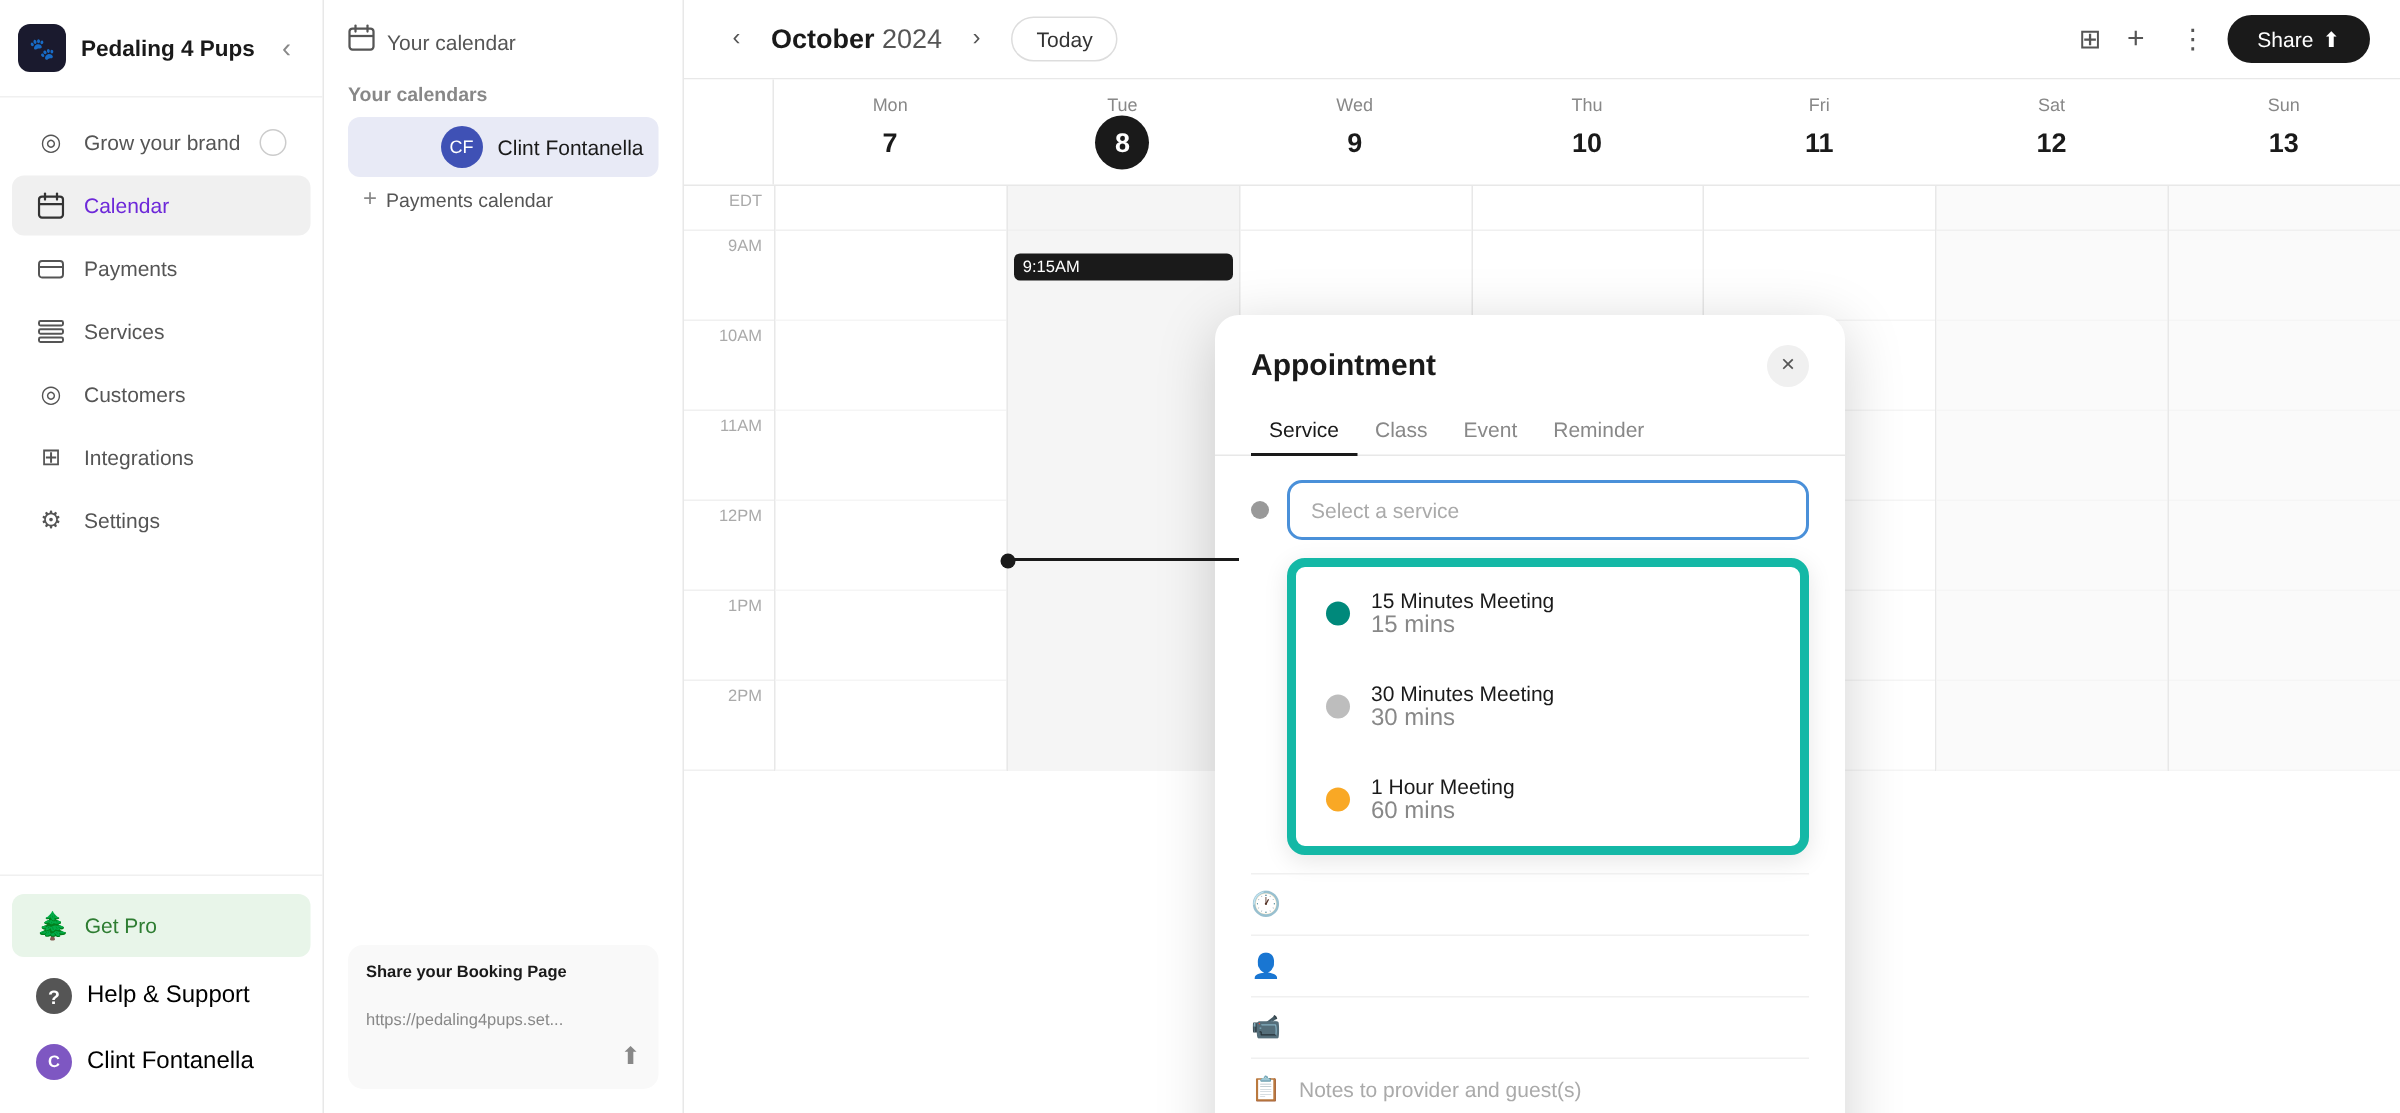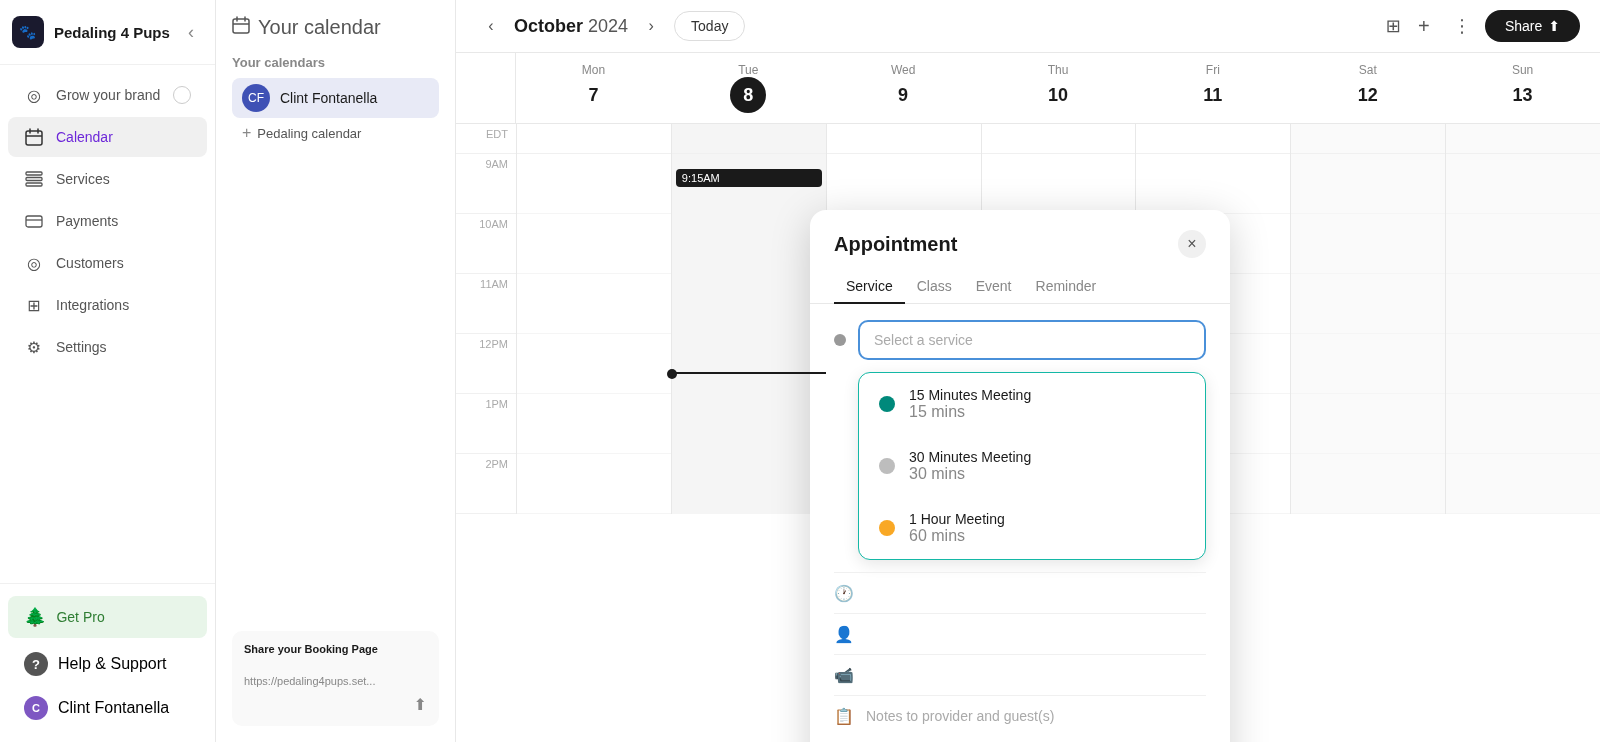--- a/index.html
+++ b/index.html
@@ -26,24 +26,24 @@
     .user-avatar { width: 24px; height: 24px; background: #7e57c2; border-radius: 50%; display: flex; align-items: center; justify-content: center; color: #fff; font-size: 11px; font-weight: bold; }
 
     
     .main { flex: 1; display: flex; flex-direction: column; overflow: hidden; }
 
     
     .calendar-panel { display: flex; flex: 1; overflow: hidden; }
 
     
     .cal-sidebar { width: 240px; min-width: 240px; border-right: 1px solid #e8e8e8; padding: 16px; display: flex; flex-direction: column; gap: 16px; }
-    .cal-header-bar { display: flex; align-items: center; gap: 8px; color: #555; font-size: 20px; }
+    .cal-header-bar { display: flex; align-items: center; gap: 8px; color: #555; font-size: 14px; }
     .cal-header-bar .cal-icon { font-size: 18px; }
     .cal-section-title { font-size: 13px; font-weight: 600; color: #888; margin-bottom: 8px; }
-    .calendar-user { display: flex; align-items: center; gap: 10px; padding: 6px 10px; border-radius: 8px; background: #e8eaf6; cursor: pointer; }
+    .calendar-user { display: flex; align-items: center; gap: 10px; padding: 6px 10px; border-radius: 8px; background: #e8eaf6; cursor: pointer; justify-content: flex-end; }
     .calendar-user-avatar { width: 28px; height: 28px; background: #3f51b5; border-radius: 50%; display: flex; align-items: center; justify-content: center; color: #fff; font-size: 12px; }
     .calendar-user-name { font-size: 14px; color: #1a1a1a; font-weight: 500; }
     .connect-cal { display: flex; align-items: center; gap: 6px; color: #555; font-size: 13px; cursor: pointer; padding: 6px 10px; }
     .connect-cal-plus { font-size: 16px; color: #888; }
     .share-booking { margin-top: auto; padding: 12px; background: #f9f9f9; border-radius: 10px; }
     .share-booking-title { font-size: 11px; font-weight: 600; color: #1a1a1a; margin-bottom: 4px; }
     .share-booking-url { font-size: 11px; color: #888; margin-bottom: 8px; margin-top: 20px; }
     .share-booking-btn { display: flex; align-items: center; gap: 6px; justify-content: flex-end; }
     .share-upload-icon { color: #888; font-size: 16px; cursor: pointer; }
 
@@ -84,21 +84,21 @@
     .modal-close { width: 28px; height: 28px; border-radius: 50%; border: none; background: #f0f0f0; cursor: pointer; display: flex; align-items: center; justify-content: center; font-size: 16px; color: #555; }
     .modal-tabs { display: flex; gap: 0; padding: 12px 24px 0; border-bottom: 1px solid #e8e8e8; }
     .modal-tab { padding: 8px 12px; font-size: 14px; color: #888; cursor: pointer; border-bottom: 2px solid transparent; margin-bottom: -1px; }
     .modal-tab.active { color: #1a1a1a; border-bottom: 2px solid #1a1a1a; font-weight: 500; }
     .modal-body { padding: 16px 24px; }
     .service-row { display: flex; align-items: center; gap: 12px; margin-bottom: 12px; }
     .service-dot { width: 12px; height: 12px; border-radius: 50%; background: #999; flex-shrink: 0; }
     .service-input-wrap { flex: 1; position: relative; }
     .service-input { width: 100%; padding: 10px 14px; border: 2px solid #4a90d9; border-radius: 10px; font-size: 14px; outline: none; color: #333; }
     .service-input::placeholder { color: #aaa; }
-    .service-dropdown { background: #fff; border: 1px solid #14b8a6; border-radius: 12px; box-shadow: 0 4px 16px rgba(0,0,0,0.10); overflow: hidden; margin-bottom: 12px; margin-left: 24px; }
+    .service-dropdown { background: #fff; border: 6px solid #14b8a6; border-radius: 12px; box-shadow: 0 4px 16px rgba(0,0,0,0.10); overflow: hidden; margin-bottom: 12px; margin-left: 24px; }
     .service-option { display: flex; align-items: center; gap: 14px; padding: 14px 20px; cursor: pointer; }
     .service-option-dot { width: 16px; height: 16px; border-radius: 50%; flex-shrink: 0; }
     .service-option-info { }
     .service-option-name { font-size: 14px; font-weight: 500; color: #1a1a1a; }
     .service-option-duration { font-size: 16px; color: #888; }
     .modal-field-row { display: flex; align-items: center; gap: 12px; padding: 10px 0; border-top: 1px solid #f0f0f0; }
     .modal-field-icon { width: 20px; height: 20px; display: flex; align-items: center; justify-content: center; color: #aaa; font-size: 16px; flex-shrink: 0; }
     .modal-field-text { font-size: 14px; color: #aaa; }
     .modal-footer { padding: 12px 24px 20px; display: flex; justify-content: space-between; align-items: center; }
   </style>
@@ -129,36 +129,36 @@
             <line x1="13" y1="1" x2="13" y2="5" stroke="#333" stroke-width="1.5" stroke-linecap="round"></line>
             <line x1="1" y1="8" x2="17" y2="8" stroke="#333" stroke-width="1.5"></line>
           </svg>
       </span>
       <span>Calendar</span>
     </div>
 
     <div class="nav-item">
       <span class="nav-icon">
         <svg width="18" height="18" viewBox="0 0 18 18" fill="none">
+            <rect x="1" y="4" width="16" height="11" rx="2" stroke="#555" stroke-width="1.3"></rect>
+            <line x1="1" y1="8" x2="17" y2="8" stroke="#555" stroke-width="1.3"></line>
+          </svg>
+      </span>
+      <span>Payments</span>
+    </div>
+
+    <div class="nav-item">
+      <span class="nav-icon">
+        <svg width="18" height="18" viewBox="0 0 18 18" fill="none">
             <rect x="1" y="2" width="16" height="3" rx="1" stroke="#555" stroke-width="1.3"></rect>
             <rect x="1" y="7.5" width="16" height="3" rx="1" stroke="#555" stroke-width="1.3"></rect>
             <rect x="1" y="13" width="16" height="3" rx="1" stroke="#555" stroke-width="1.3"></rect>
           </svg>
       </span>
       <span>Services</span>
-    </div>
-
-    <div class="nav-item">
-      <span class="nav-icon">
-        <svg width="18" height="18" viewBox="0 0 18 18" fill="none">
-            <rect x="1" y="4" width="16" height="11" rx="2" stroke="#555" stroke-width="1.3"></rect>
-            <line x1="1" y1="8" x2="17" y2="8" stroke="#555" stroke-width="1.3"></line>
-          </svg>
-      </span>
-      <span>Payments</span>
     </div>
 
     <div class="nav-item">
       <span class="nav-icon">◎</span>
       <span>Customers</span>
     </div>
 
     <div class="nav-item">
       <span class="nav-icon">⊞</span>
       <span>Integrations</span>
@@ -201,21 +201,21 @@
         <span>Your calendar</span>
       </div>
       <div>
         <div class="cal-section-title">Your calendars</div>
         <div class="calendar-user">
           <div class="calendar-user-avatar">CF</div>
           <span class="calendar-user-name">Clint Fontanella</span>
         </div>
         <div class="connect-cal">
           <span class="connect-cal-plus">+</span>
-          <span>Pedaling calendar</span>
+          <span>Payments calendar</span>
         </div>
       </div>
       <div style="flex:1;"></div>
       <div class="share-booking">
         <div class="share-booking-title">Share your Booking Page</div>
         <div class="share-booking-url">https://pedaling4pups.set...</div>
         <div class="share-booking-btn">
           <span class="share-upload-icon">⬆</span>
         </div>
       </div>

